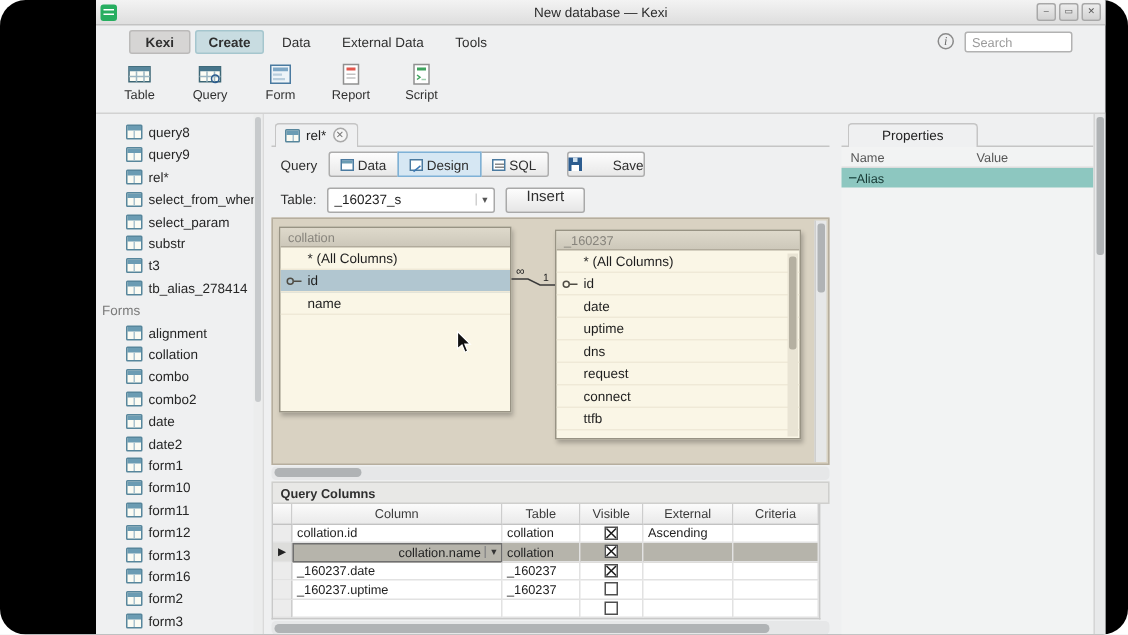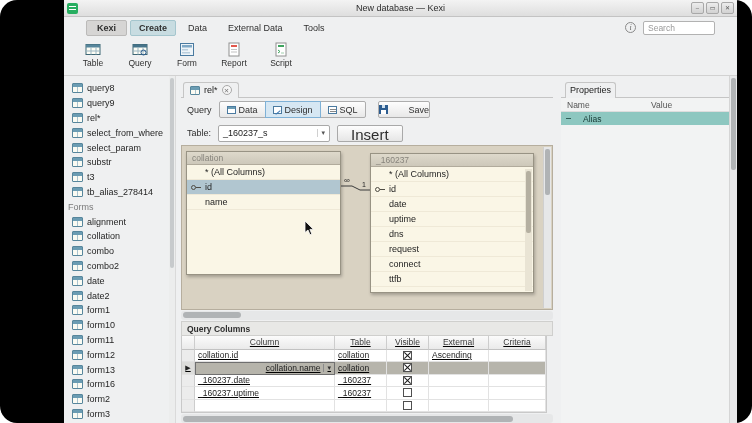--- a/index.html
+++ b/index.html
@@ -35,21 +35,21 @@
   .toolbar { height:38px; flex:none; display:flex; align-items:flex-start; padding:2px 8px 0; gap:5px;
              border-bottom:1px solid #d2d2d2; }
   .tool { width:42px; display:flex; flex-direction:column; align-items:center; gap:1px; padding:2px 0; border-radius:2px; }
   .tool-label { font-size:8.5px; color:#2f2f2f; }
 
   
   .body { flex:1; display:flex; min-height:0; }
 
   
   .sidebar { width:112px; flex:none; padding-top:5px; overflow:hidden; position:relative; border-right:1px solid #dadada; }
-  .side-item { display:flex; align-items:center; gap:4px; height:14.8px; padding-left:8px; font-size:9px; color:#262626; }
+  .side-item { display:flex; align-items:center; gap:4px; height:14.8px; padding-left:20px; font-size:9px; color:#262626; }
   .side-header { font-size:9px; color:#7a7a7a; padding-left:4px; height:14.8px; display:flex; align-items:center; }
   .mini-icon { width:11px; height:10px; flex:none; border:1px solid #57869c; border-radius:1px; background:
       linear-gradient(#6b9cb3,#6b9cb3) top/100% 3px no-repeat, #fbfbf3; position:relative; }
   .mini-icon::before { content:""; position:absolute; left:4px; top:3px; bottom:0; width:1px; background:#aac3cf; }
   .side-scroll { position:absolute; right:0; top:0; bottom:0; width:6px; background:#eceded; }
   .side-scroll .thumb { position:absolute; top:2px; left:1px; width:4px; height:190px; background:#c7cacc; border-radius:2px; }
 
   
   .main { flex:1; min-width:0; display:flex; flex-direction:column; padding:3px 4px 0 5px; }
   .doc-tabbar { height:19px; flex:none; display:flex; align-items:flex-end; border-bottom:1px solid #c5c5c5; padding-left:2px; }
@@ -75,21 +75,21 @@
               background:linear-gradient(#fdfdfd,#e8e8e8); border:1px solid #adadad; border-radius:2px; color:#2f2f2f; }
   .floppy { width:9px; height:9px; background:#2c5c8f; position:relative; flex:none; }
   .floppy::before { content:""; position:absolute; left:2px; bottom:0; width:5px; height:4px; background:#fff; }
   .floppy::after { content:""; position:absolute; left:3px; top:0; width:3px; height:3px; background:#cfe0ee; }
 
   .table-bar { height:24px; flex:none; display:flex; align-items:center; gap:7px; padding-left:6px; }
   .tlabel { font-size:9px; color:#2f2f2f; }
   .table-select { width:112px; height:17px; background:#fff; border:1px solid #a9a9a9; border-radius:2px;
                   display:flex; align-items:center; font-size:9px; padding:0 4px; color:#222; }
   .table-select .arrow { margin-left:auto; font-size:7px; color:#555; border-left:1px solid #d0d0d0; padding-left:4px; }
-  .insert-btn { height:17px; padding:0 13px; font-size:15px; background:linear-gradient(#fdfdfd,#e6e6e6);
+  .insert-btn { height:17px; padding:0 13px; font-size:10px; background:linear-gradient(#fdfdfd,#e6e6e6);
                 border:1px solid #a9a9a9; border-radius:2px; color:#2f2f2f; }
 
   
   .canvas { position:relative; flex:1; min-height:0; background:var(--canvas); border:1px solid #b6ae9e; overflow:hidden; }
   .dtable { position:absolute; background:#faf6e6; border:1px solid #989384; box-shadow:1px 2px 3px rgba(0,0,0,.25);
             display:flex; flex-direction:column; overflow:hidden; }
   .dtable-header { height:13px; flex:none; background:linear-gradient(#ded9cb,#cdc8ba); color:#87847c; font-size:8.5px;
                    padding:1px 5px; border-bottom:1px solid #b1ab9c; }
   .dtable-row { height:15px; flex:none; display:flex; align-items:center; font-size:9px; padding:0 4px; color:#1e1e1e;
                 border-bottom:1px solid #efe9d7; gap:2px; }
@@ -104,21 +104,21 @@
   .canvas-vscroll .thumb { position:absolute; left:1px; top:2px; width:5px; height:46px; background:#b0b3b5; border-radius:2px; }
   .rel-svg { position:absolute; left:0; top:0; pointer-events:none; }
 
   .hscroll { height:9px; flex:none; margin:1px 0; background:#e6e7e8; border-radius:3px; position:relative; }
   .hscroll .thumb { position:absolute; top:1.5px; height:6px; background:#b0b3b5; border-radius:3px; }
 
   
   .qc-title { height:15px; flex:none; background:#e8e8e6; border:1px solid #cfcfcd; font-size:8.5px; font-weight:bold;
               padding:2px 5px; color:#2f2f2f; }
   .qc-table { flex:none; width:366px; background:#fff; border:1px solid #c9c9c9; border-top:none; font-size:8.5px; }
-  .qc-row { display:flex; height:12.5px;text-decoration:underline; }
+  .qc-row { display:flex; height:12.5px; }
   .qc-row .qc-cell { border-right:1px solid #e2e2e2; border-bottom:1px solid #e2e2e2; padding:0 3px; display:flex;
                      align-items:center; overflow:hidden; white-space:nowrap; color:#222; }
   .qc-head { height:14px; }
   .qc-head .qc-cell { background:linear-gradient(#fbfbfb,#eaeaea); border-right:1px solid #cdcdcd; border-bottom:1px solid #c2c2c2;
                       justify-content:center; color:#3a3a3a; }
   .c-ind { width:13px; flex:none; background:#ececec; border-right:1px solid #cdcdcd !important; justify-content:center; }
   .c-col { width:140px; flex:none; }
   .c-tab { width:52px; flex:none; }
   .c-vis { width:42px; flex:none; justify-content:center; }
   .c-sort { width:60px; flex:none; }
@@ -133,26 +133,26 @@
   .cb.checked::before { transform:rotate(45deg); }
   .cb.checked::after { transform:rotate(-45deg); }
 
   .bottom-scroll { height:9px; flex:none; margin-top:1px; background:#e6e7e8; border-radius:3px; position:relative; }
   .bottom-scroll .thumb { position:absolute; top:1.5px; height:6px; left:2px; width:330px; background:#b0b3b5; border-radius:3px; }
 
   
   .props { width:172px; flex:none; display:flex; flex-direction:column; padding:3px 0 0 4px; }
   .props-tabbar { height:19px; flex:none; display:flex; align-items:flex-end; border-bottom:1px solid #c5c5c5; padding-left:4px; }
   .props-tab { background:#eff0f1; border:1px solid #c5c5c5; border-bottom:none; border-radius:3px 3px 0 0;
-               font-size:9px; padding:2px 4px 3px; margin-bottom:-1px; color:#222; }
+               font-size:9px; padding:2px 22px 3px; margin-bottom:-1px; color:#222; }
   .props-body { flex:1; background:#f2f3f3; }
   .props-head { display:flex; height:14px; font-size:8.5px; color:#555; border-bottom:1px solid #ddd; }
   .props-head .col { flex:1; padding:2px 6px; }
   .prop-row { height:13px; background:var(--prop-highlight); display:flex; align-items:center; font-size:8.5px;
-              padding-left:5px; gap:12px; color:#163833; }
+              padding-left:5px; gap:0; color:#163833; }
   .collapse-marker { width:5px; height:1px; background:#2f5d57; flex:none; }
 
   
   .right-scroll { width:8px; flex:none; background:#e8e9ea; border-left:1px solid #d5d5d5; position:relative; }
   .right-scroll .thumb { position:absolute; left:1px; top:2px; width:5px; height:92px; background:#b0b3b5; border-radius:2px; }
 
   .cursor { position:absolute; z-index:10; }
 </style>
 </head>
 <body>

